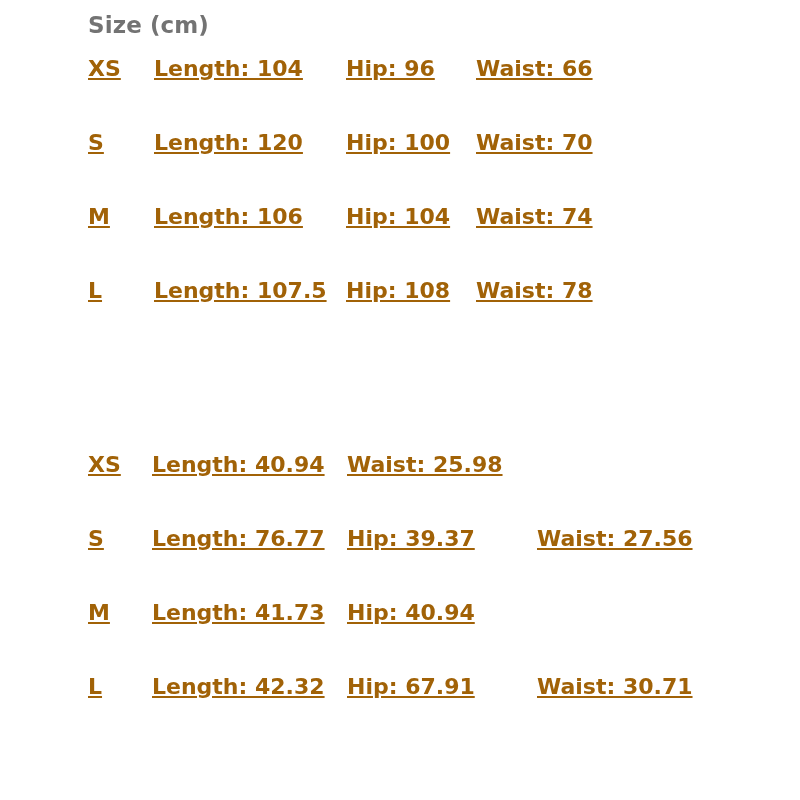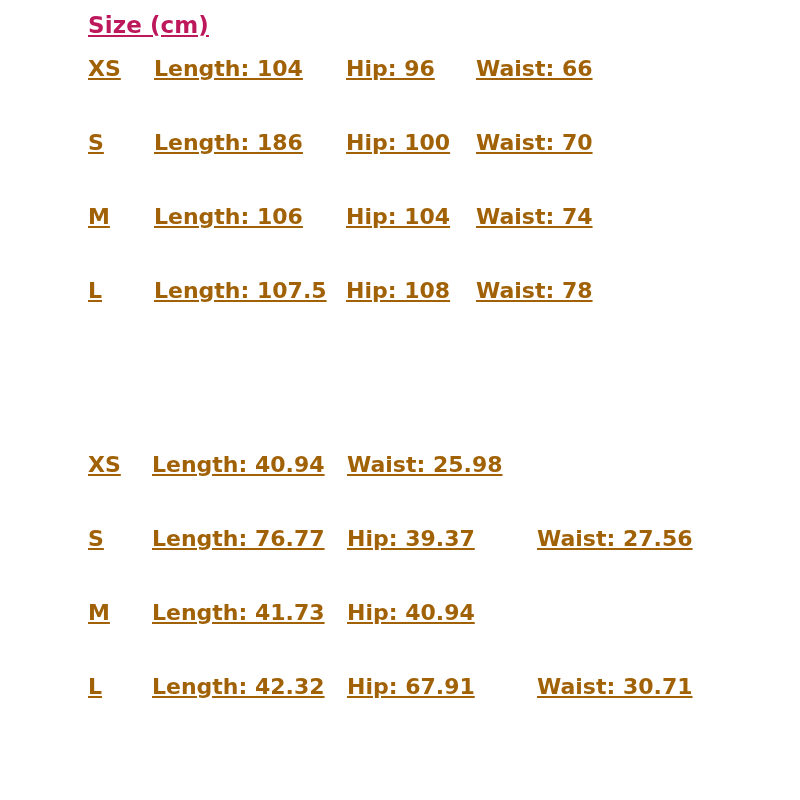--- a/index.html
+++ b/index.html
@@ -24,25 +24,24 @@
   .table-block {
     position: absolute;
     left: 88px;
   }
   #block-cm { top: 8px; }
   #block-inch { top: 452px; }
 
   .block-title {
     font-size: 23px;
     font-weight: 700;
-    color: #be185d;
+    color: #737373;
     line-height: 34px;
     margin: 0 0 14px 0;
     letter-spacing: 0.1px;
-    text-decoration: underline;
   }
   .size-row {
     display: flex;
     align-items: baseline;
     height: 74px;
     font-size: 22px;
     font-weight: 700;
     color: #a16207;
     white-space: nowrap;
     text-decoration: underline;
@@ -74,21 +73,21 @@
 
     <div class="size-row">
       <span class="cell col-size">XS</span>
       <span class="cell col-length">Length: 104</span>
       <span class="cell col-hip">Hip: 96</span>
       <span class="cell col-waist">Waist: 66</span>
     </div>
 
     <div class="size-row">
       <span class="cell col-size">S</span>
-      <span class="cell col-length">Length: 186</span>
+      <span class="cell col-length">Length: 120</span>
       <span class="cell col-hip">Hip: 100</span>
       <span class="cell col-waist">Waist: 70</span>
     </div>
 
     <div class="size-row">
       <span class="cell col-size">M</span>
       <span class="cell col-length">Length: 106</span>
       <span class="cell col-hip">Hip: 104</span>
       <span class="cell col-waist">Waist: 74</span>
     </div>

